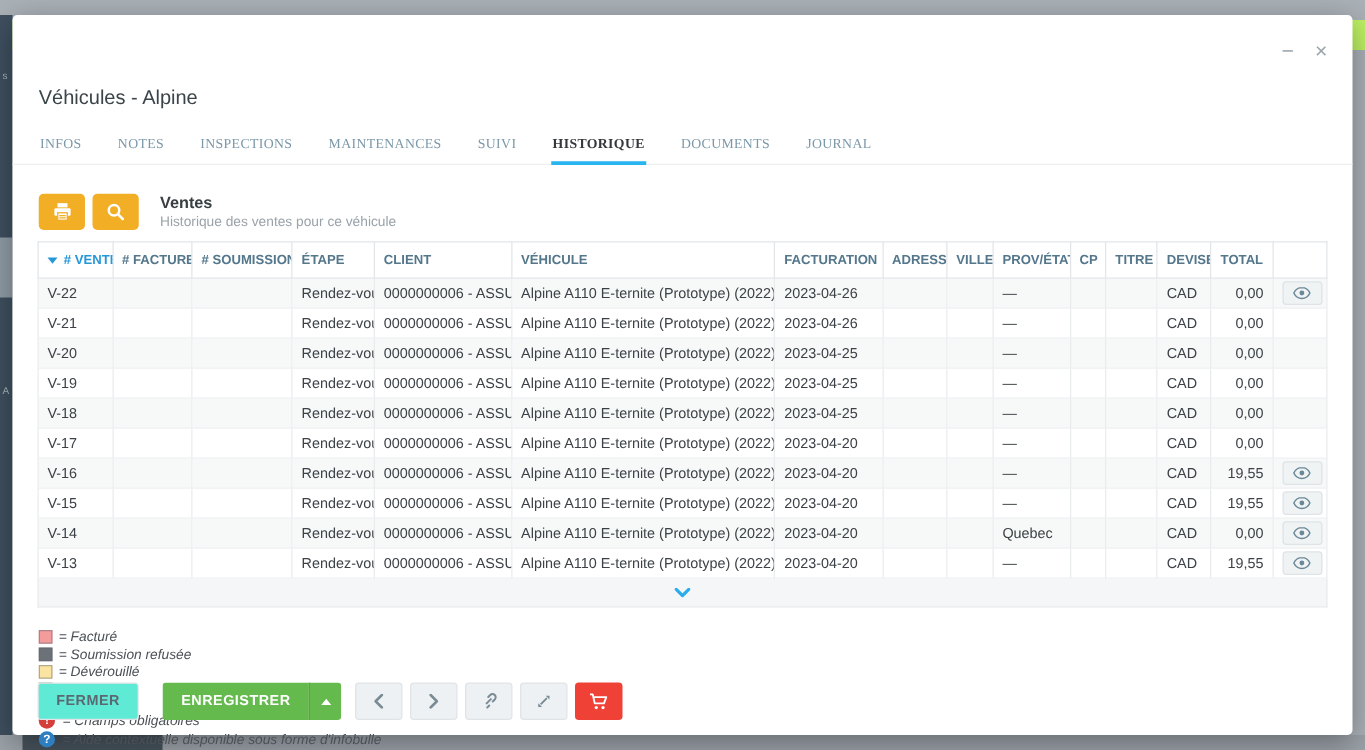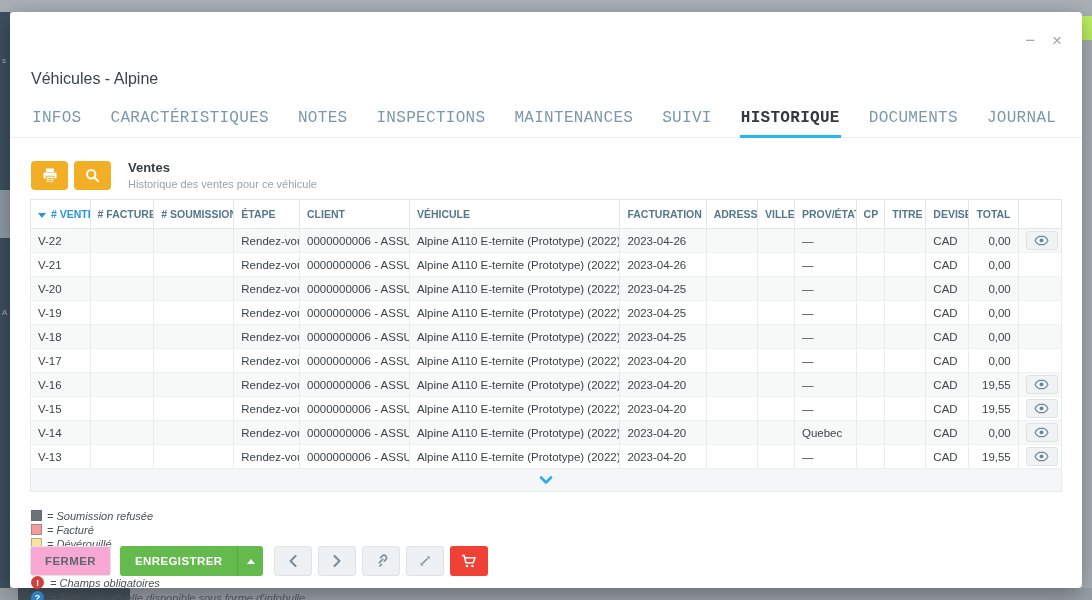--- a/index.html
+++ b/index.html
@@ -22,23 +22,23 @@
 
   
   .modal { position:absolute; left:10px; top:12px; width:1072px; height:576px; background:#fff;
            border-radius:4px; box-shadow:0 6px 24px rgba(0,0,0,.35); z-index:2; }
   .modal-title { padding:19px 20px 0 21px; font-size:16px; color:#3a4449;margin-top:39px; }
   .win-controls { position:absolute; top:20px; right:20px; display:flex; gap:17px; }
   .win-btn { font-size:17px; line-height:17px; color:#9aa5ac; background:none; border:none; cursor:pointer; font-family:inherit; }
 
   
   .tabs { display:flex; gap:27px; padding:0 21px; margin-top:13px; border-bottom:1px solid #edf0f1; }
-  .tab { font-size:16px; font-weight:400; letter-spacing:.3px; color:#7b98a9; padding:8px 1px 8px;
+  .tab { font-size:11px; font-weight:400; letter-spacing:.3px; color:#7b98a9; padding:8px 1px 8px;
          border-bottom:3px solid transparent; margin-bottom:-1px; background:none; border-top:none; border-left:none; border-right:none;
-         cursor:pointer; font-family:Liberation Mono, monospace; }
+         cursor:pointer; font-family:Liberation Serif, serif; }
   .tab.active { color:#33393d; font-weight:700; border-bottom:3px solid #29b5ef; }
 
   
   .toolbar { margin:23px 21px 9px; display:flex; align-items:flex-end; }
   .icon-btn { display:flex; align-items:center; justify-content:center; cursor:pointer; }
   .amber { width:37px; height:29px; background:#f2ae24; border:none; border-radius:4px; margin-right:6px; }
   .section-head { margin-left:11px; margin-top:-2px; }
   .section-title { font-size:13px; font-weight:700; color:#383e42; }
   .section-sub { font-size:11px; color:#9aa3aa; margin-top:3px; }
 
@@ -67,22 +67,22 @@
   .legend { margin:17px 21px 0; }
   .legend-row { display:flex; align-items:center; height:13px; margin-bottom:1px; font-size:11px; font-style:italic; color:#4a5055; }
   .swatch { width:11px; height:11px; border:1px solid rgba(90,100,110,.45); margin-right:5px; }
   .notes { margin:11px 21px 0; }
   .note-row { display:flex; align-items:center; height:15px; font-size:11px; font-style:italic; color:#4a5055; }
   .badge { width:13px; height:13px; border-radius:50%; color:#fff; font-size:9.5px; font-weight:700; font-style:normal;
            display:flex; align-items:center; justify-content:center; margin-right:6px; }
 
   
   .footer { position:absolute; left:20px; bottom:12px; display:flex; align-items:center; }
-  .btn-fermer { height:30px; padding:0 14px; background:#f9a8d4; border:1px solid #e0e4e7; border-radius:3px;
-                font-size:11.5px; font-weight:700; color:#5c6871; letter-spacing:.4px; margin-right:9px; cursor:pointer; font-family:inherit; }
+  .btn-fermer { height:30px; padding:0 14px; background:#5eead4; border:1px solid #e0e4e7; border-radius:3px;
+                font-size:11.5px; font-weight:700; color:#5c6871; letter-spacing:.4px; margin-right:19px; cursor:pointer; font-family:inherit; }
   .btn-save { height:30px; display:flex; border-radius:3px; overflow:hidden; margin-right:11px; cursor:pointer; }
   .btn-save-main { background:#64ba4d; color:#fff; font-size:11.5px; font-weight:700; letter-spacing:.4px;
                    display:flex; align-items:center; padding:12px 15px; border:none; cursor:pointer; font-family:inherit; }
   .btn-save-caret { width:26px; background:#64ba4d; border:none; border-left:1px solid #55a83f;
                     display:flex; align-items:center; justify-content:center; cursor:pointer; }
   .caret-up { width:0; height:0; border-left:4px solid transparent; border-right:4px solid transparent; border-bottom:5px solid #fff; }
   .gray-sq { width:38px; height:30px; background:#eef1f3; border:1px solid #e0e4e7; border-radius:3px; margin-right:6px; }
   .btn-cart { width:38px; height:30px; background:#ef4136; border:none; border-radius:3px; margin-right:6px; }
 </style>
 </head>
@@ -110,21 +110,20 @@
 
   <div class="modal-title">Véhicules - Alpine</div>
 
   <div class="win-controls">
     <button class="win-btn">−</button>
     <button class="win-btn">×</button>
   </div>
 
   <div class="tabs">
     <button class="tab">INFOS</button>
-    <button class="tab">CARACTÉRISTIQUES</button>
     <button class="tab">NOTES</button>
     <button class="tab">INSPECTIONS</button>
     <button class="tab">MAINTENANCES</button>
     <button class="tab">SUIVI</button>
     <button class="tab active">HISTORIQUE</button>
     <button class="tab">DOCUMENTS</button>
     <button class="tab">JOURNAL</button>
   </div>
 
   <div class="toolbar">
@@ -396,26 +395,26 @@
       <span style="display:flex">
         <svg width="14" height="9" viewBox="0 0 14 9">
           <polyline points="2,1.5 7,6.5 12,1.5" fill="none" stroke="#2bacec" stroke-width="2.6" stroke-linecap="round" stroke-linejoin="round"></polyline>
         </svg>
       </span>
     </div>
   </div>
 
   <div class="legend">
     <div class="legend-row">
+      <span class="swatch" style="background: rgb(244, 156, 156);"></span>
+      <span>= Facturé</span>
+    </div>
+    <div class="legend-row">
       <span class="swatch" style="background: rgb(109, 114, 120);"></span>
       <span>= Soumission refusée</span>
-    </div>
-    <div class="legend-row">
-      <span class="swatch" style="background: rgb(244, 156, 156);"></span>
-      <span>= Facturé</span>
     </div>
     <div class="legend-row">
       <span class="swatch" style="background: rgb(251, 227, 162);"></span>
       <span>= Dévérouillé</span>
     </div>
     <div class="legend-row">
       <span class="swatch" style="background: rgb(197, 225, 165);"></span>
       <span>= Payé</span>
     </div>
   </div>

